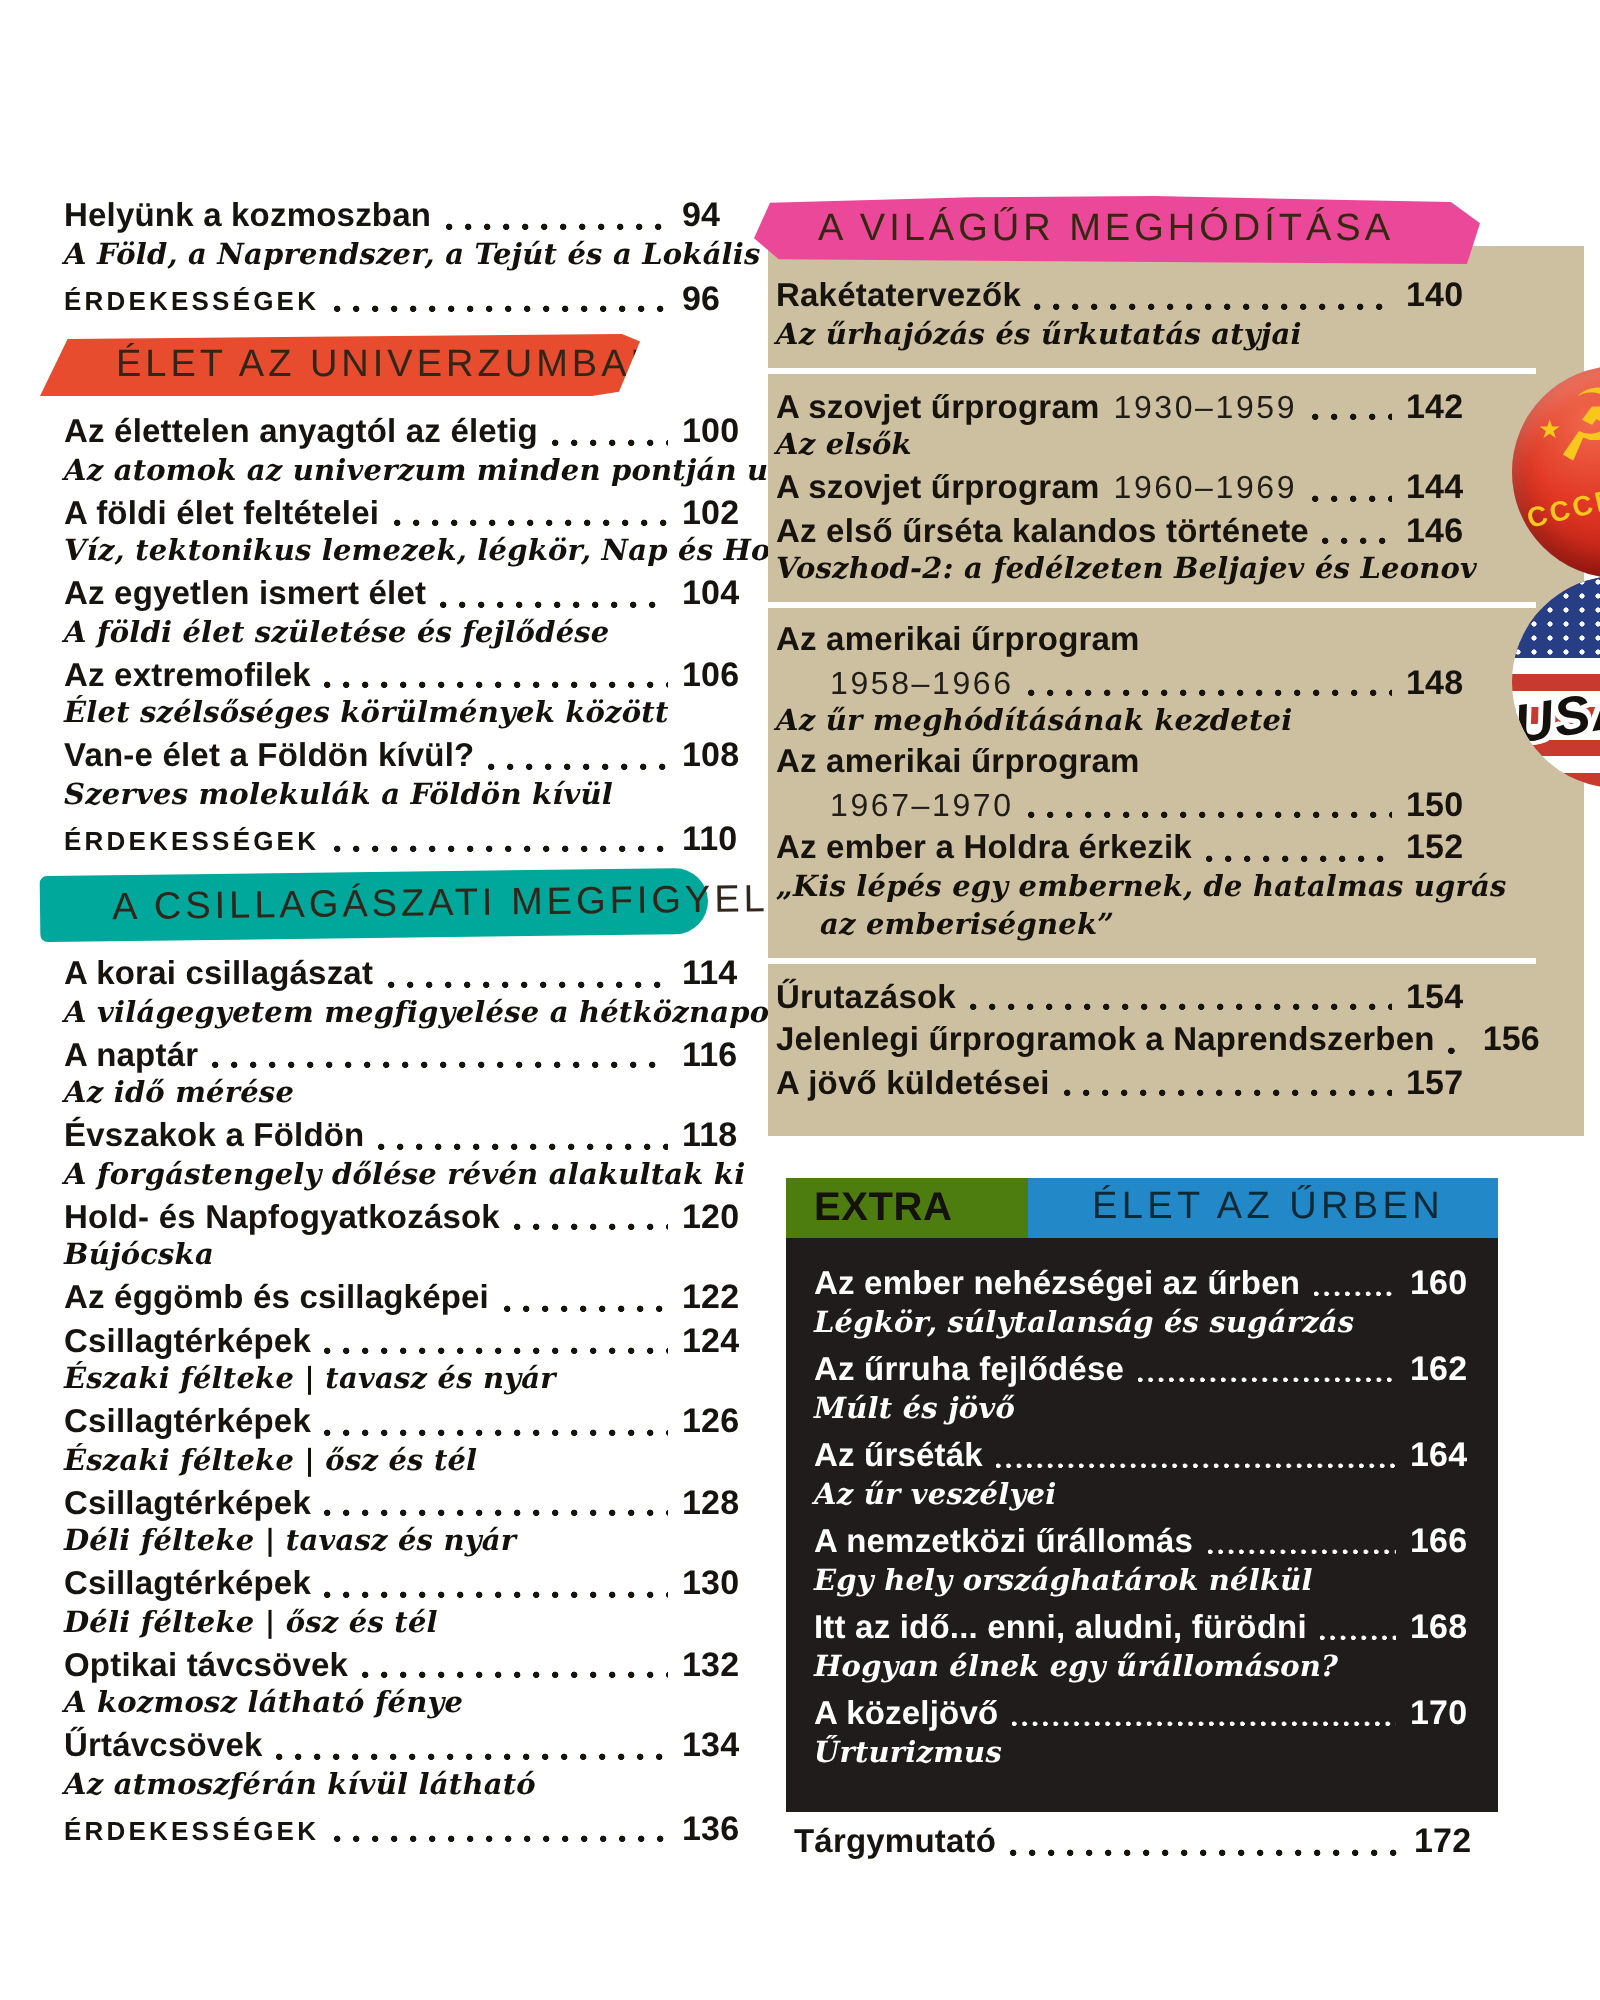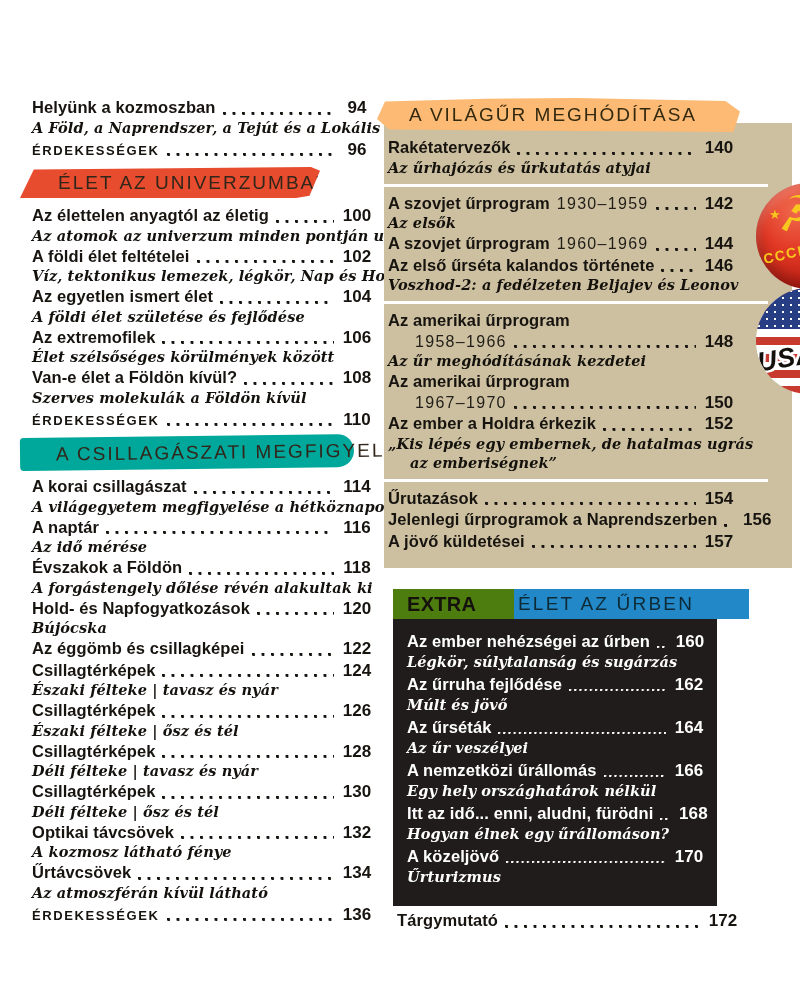--- a/index.html
+++ b/index.html
@@ -10,21 +10,21 @@
   
   .entry{margin-bottom:1px}
   .toc-row{display:flex;align-items:baseline;height:20.5px;font-weight:700;
            font-size:16.5px;color:#17130f;white-space:nowrap;letter-spacing:.1px}
   .toc-row .t{flex:0 0 auto}
   .yr{font-weight:400;letter-spacing:1.3px;margin-left:7px;font-size:16px;color:#211d18}
   .lead{flex:1 1 auto;min-width:10px;align-self:flex-end;height:5px;margin:0 7px 3px 7px;
         color:#17130f;
         background-image:radial-gradient(circle at 1.6px 2.4px, currentColor 1.45px, transparent 1.75px);
         background-size:9.5px 5px;background-repeat:repeat-x}
-  .pg{flex:0 0 auto;font-weight:700;font-size:17px;min-width:32px;text-align:center}
+  .pg{flex:0 0 auto;font-weight:700;font-size:17px;min-width:32px;text-align:left}
   .sub{font-family:"DejaVu Serif",serif;font-style:italic;font-weight:700;
        font-size:14.5px;height:19px;color:#14110d;letter-spacing:.1px;white-space:nowrap}
   .sub.sub2{padding-left:22px}
   .caps .toc-row{font-weight:400}
   .caps .t{letter-spacing:1.6px;font-size:13px;font-weight:700}
   .caps{margin:2px 0 3px 0}
   .yearline{padding-left:20px}
 
   
   .left-col{position:absolute;left:32px;top:98px;width:341px}
@@ -66,23 +66,23 @@
       background-size:8px 7px}
   .badge-usa .label{position:absolute;left:1px;top:55px;font-weight:700;font-size:27px;
       color:#14110d;font-style:italic;transform:rotate(-9deg);letter-spacing:.5px;
       text-shadow:-2px -2px 0 #fff,2px -2px 0 #fff,-2px 2px 0 #fff,2px 2px 0 #fff,
                   0 -2px 0 #fff,0 2px 0 #fff,-2px 0 0 #fff,2px 0 0 #fff}
 
   
   .extra-header{position:absolute;left:9px;top:491px;width:356px;height:30px;display:flex}
   .extra-label{width:121px;display:flex;align-items:center;padding-left:14px;
       color:#15120e;font-weight:700;font-size:20px;letter-spacing:.3px}
-  .extra-title{flex:1;display:flex;align-items:center;padding-left:4px;
+  .extra-title{flex:1;display:flex;align-items:center;padding-left:32px;
       color:#0e2a37;font-size:19px;letter-spacing:2.2px;white-space:nowrap}
-  .black-box{position:absolute;left:9px;top:521px;width:324px;height:287px;
+  .black-box{position:absolute;left:9px;top:521px;width:356px;height:287px;
       padding:13px 12px 0 14px}
   .black-box .toc-row{color:#fff;height:21px}
   .black-box .sub{color:#fff;height:19px}
   .black-box .entry{margin-bottom:3px}
   .black-box .lead{color:#fff;margin-bottom:4px;height:4px;
       background-image:radial-gradient(circle at 1.1px 1.9px, currentColor 1.05px, transparent 1.3px);
       background-size:5.2px 4px}
   .black-box .pg{color:#fff}
 
   
@@ -254,21 +254,21 @@
           <span class="t">ÉRDEKESSÉGEK</span>
           <span class="lead"></span>
           <span class="pg">136</span>
         </div>
       </div>
     </div>
 
   <div class="right-area">
     <div class="tan-box" style="background: rgb(204, 192, 160);"></div>
 
-    <div class="gold-banner" style="background: #fdba74;">
+    <div class="gold-banner" style="background: #ec4899;">
       <span>A VILÁGŰR MEGHÓDÍTÁSA</span>
     </div>
 
     <div class="tan-content" id="tan-content">
         <div class="entry">
           <div class="toc-row">
             <span class="t">Rakétatervezők</span>
             <span class="lead"></span>
             <span class="pg">140</span>
           </div>

